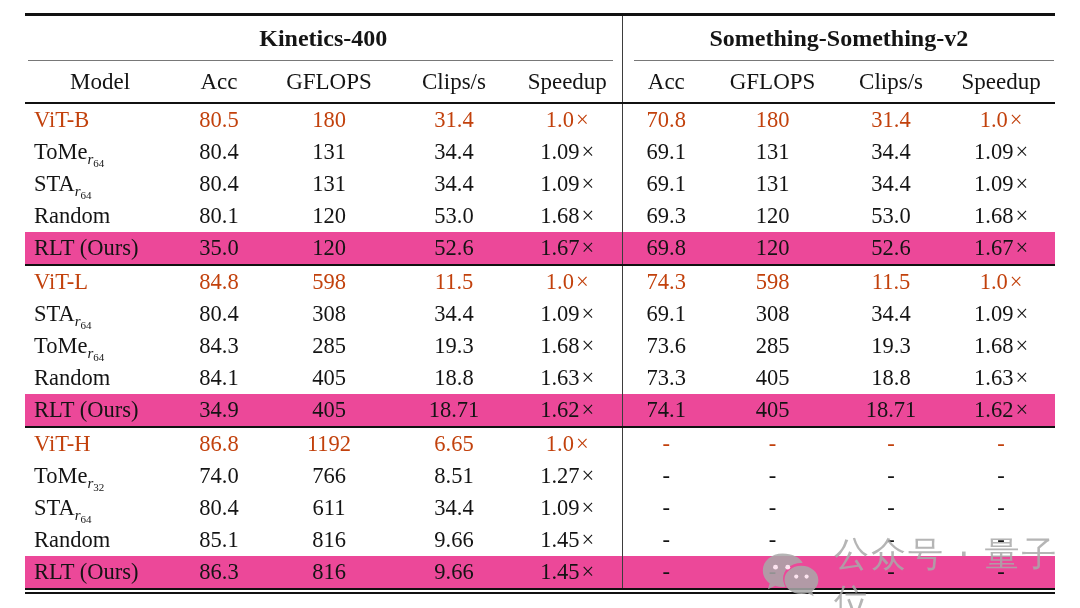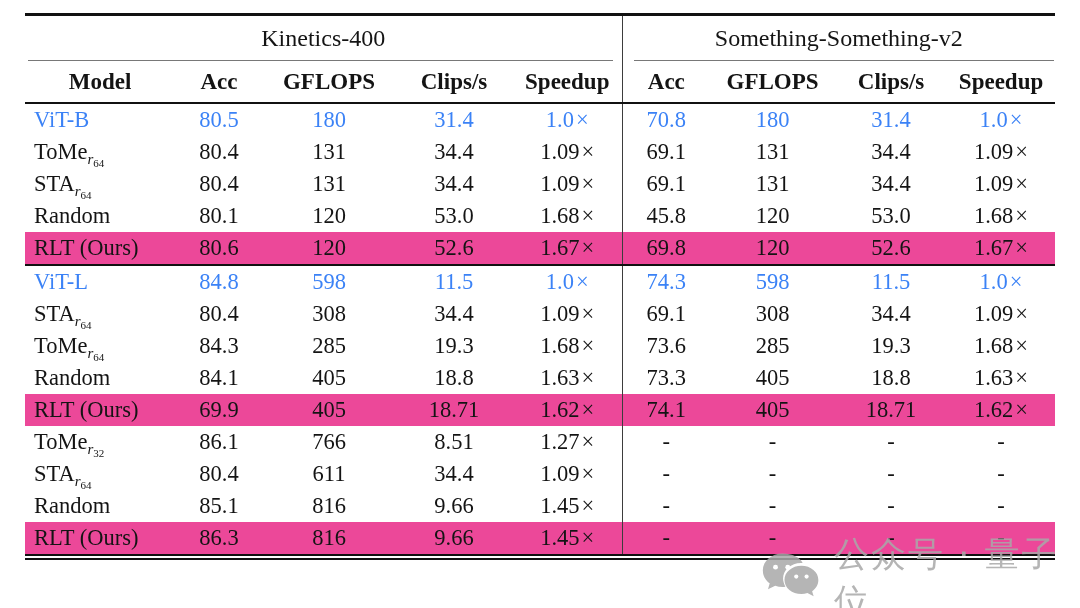--- a/index.html
+++ b/index.html
@@ -7,34 +7,34 @@
     position:relative; width:1080px; height:608px; background:#ffffff;
     font-family:"Liberation Serif", serif; color:#141414; overflow:hidden;
   }
   .table-wrap { position:absolute; left:25px; top:13px; width:1030px; }
   table { border-collapse:collapse; table-layout:fixed; width:100%;
           border-top:3px solid #111; border-bottom:2.5px solid #111; }
   .dbl-line { height:1.6px; background:#111; margin-top:2.2px; }
 
   th, td { padding:0; white-space:nowrap; overflow:visible; }
 
-  tr.group-row th { height:45px; font-size:24px; font-weight:normal; text-align:center;
+  tr.group-row th { height:45px; font-size:24px; font-weight:bold; text-align:center;
                     position:relative; vertical-align:middle; }
   tr.group-row th.left-group::after  { content:""; position:absolute; left:3px;  right:9px; bottom:0; height:1.5px; background:#787878; }
   tr.group-row th.right-group::after { content:""; position:absolute; left:11px; right:1px; bottom:0; height:1.5px; background:#787878; }
 
-  tr.colhead-row th { height:41px; font-size:23px; font-weight:bold; text-align:center;
+  tr.colhead-row th { height:41px; font-size:23px; font-weight:normal; text-align:center;
                       vertical-align:middle; border-bottom:2.2px solid #111; }
   tr.colhead-row th.model-col { text-align:center; }
 
   tbody td { height:32px; font-size:22.5px; text-align:center; vertical-align:middle; line-height:1; }
   tbody td.model { text-align:left; padding-left:9px; }
 
   .divider { border-left:1.4px solid #3d3d3d; }
-  tr.muted td { color:#3b82f6; }
+  tr.muted td { color:#c2410c; }
   tr.hl td { background:#ec4899; }
   tr.section-start td { border-top:2.2px solid #111;margin-top:12px; }
   td.b, span.bnum { font-weight:normal; }
   .times { font-weight:normal; margin-left:2px; }
   sub.sb { font-size:15px; line-height:0; }
   sub.sb i { font-family:"Liberation Serif", serif; }
   .sbb { font-size:11px; vertical-align:-3px; }
 
   .watermark { position:absolute; left:760px; top:531px; display:flex; align-items:center;
                gap:10px; color:#a9a9a9; opacity:0.85; z-index:5;
@@ -112,28 +112,28 @@
             <td>131</td>
             <td>34.4</td>
             <td>1.09<span class="times">×</span></td>
           </tr>
           <tr>
             <td class="model">Random</td>
             <td>80.1</td>
             <td>120</td>
             <td><span class="bnum">53.0</span></td>
             <td><span class="bnum">1.68</span><span class="times">×</span></td>
-            <td class="divider">45.8</td>
+            <td class="divider">69.3</td>
             <td>120</td>
             <td><span class="bnum">53.0</span></td>
             <td><span class="bnum">1.68</span><span class="times">×</span></td>
           </tr>
           <tr class="hl">
             <td class="model">RLT (Ours)</td>
-            <td><span class="bnum">80.6</span></td>
+            <td><span class="bnum">35.0</span></td>
             <td><span class="bnum">120</span></td>
             <td>52.6</td>
             <td>1.67<span class="times">×</span></td>
             <td class="divider"><span class="bnum">69.8</span></td>
             <td><span class="bnum">120</span></td>
             <td>52.6</td>
             <td>1.67<span class="times">×</span></td>
           </tr>
           <tr class="muted section-start">
             <td class="model">ViT-L</td>
@@ -174,32 +174,43 @@
             <td>405</td>
             <td>18.8</td>
             <td>1.63<span class="times">×</span></td>
             <td class="divider">73.3</td>
             <td>405</td>
             <td>18.8</td>
             <td>1.63<span class="times">×</span></td>
           </tr>
           <tr class="hl">
             <td class="model">RLT (Ours)</td>
-            <td><span class="bnum">69.9</span></td>
+            <td><span class="bnum">34.9</span></td>
             <td>405</td>
             <td>18.71</td>
             <td>1.62<span class="times">×</span></td>
             <td class="divider"><span class="bnum">74.1</span></td>
             <td>405</td>
             <td>18.71</td>
             <td>1.62<span class="times">×</span></td>
           </tr>
+          <tr class="muted section-start">
+            <td class="model">ViT-H</td>
+            <td>86.8</td>
+            <td>1192</td>
+            <td>6.65</td>
+            <td>1.0<span class="times">×</span></td>
+            <td class="divider">-</td>
+            <td>-</td>
+            <td>-</td>
+            <td>-</td>
+          </tr>
           <tr>
             <td class="model">ToMe<sub class="sb"><i>r</i><span class="sbb">32</span></sub></td>
-            <td>86.1</td>
+            <td>74.0</td>
             <td>766</td>
             <td>8.51</td>
             <td>1.27<span class="times">×</span></td>
             <td class="divider">-</td>
             <td>-</td>
             <td>-</td>
             <td>-</td>
           </tr>
           <tr>
             <td class="model">STA<sub class="sb"><i>r</i><span class="sbb">64</span></sub></td>

